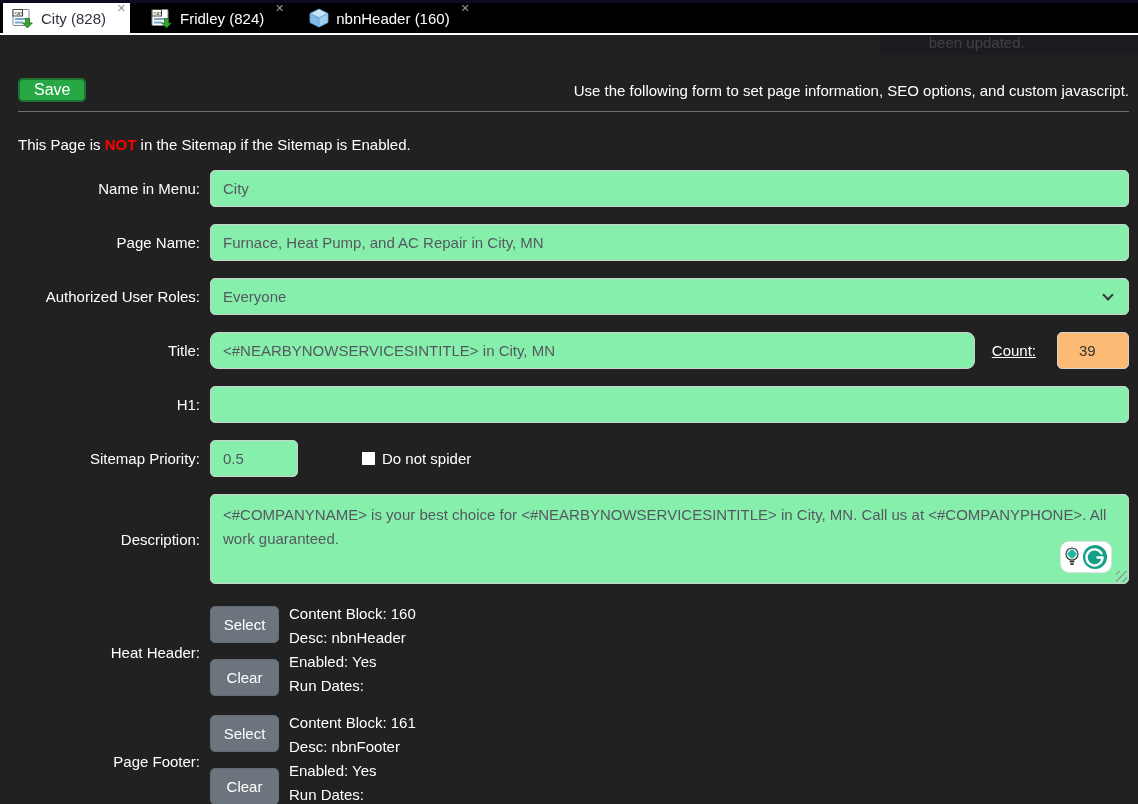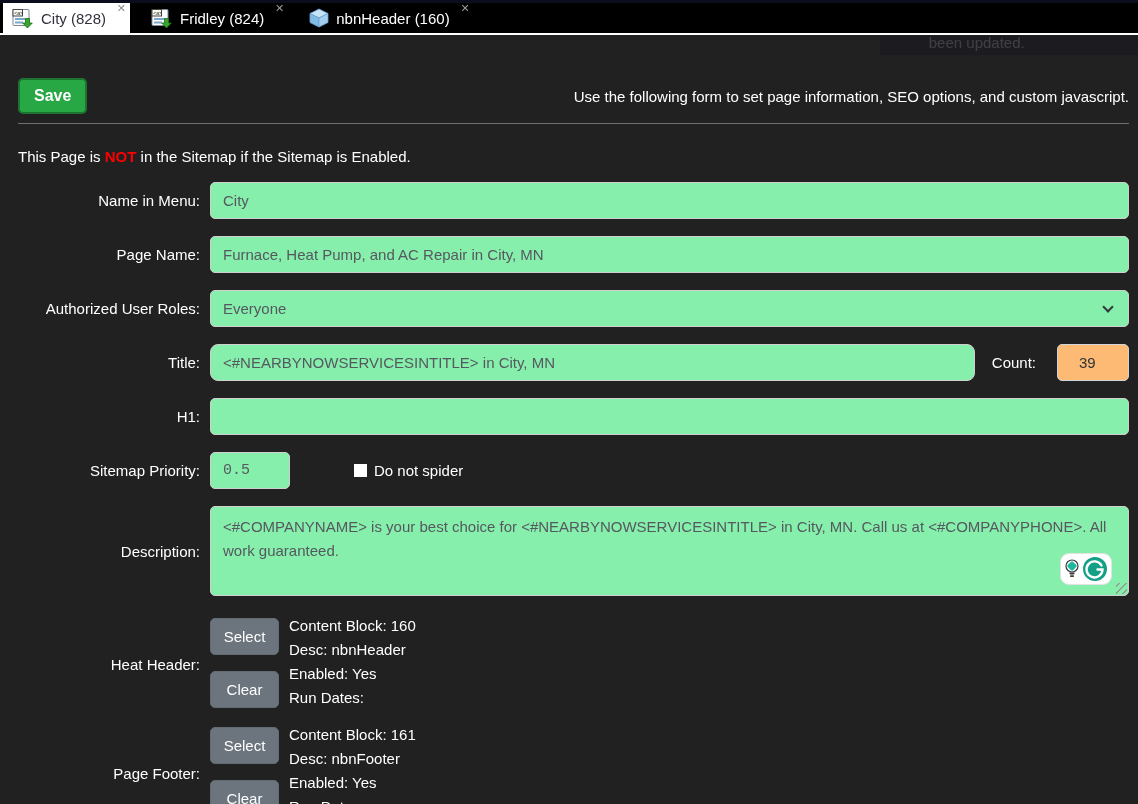--- a/index.html
+++ b/index.html
@@ -45,21 +45,21 @@
   }
   .toast .check { font-size:20px; line-height:26px; color:rgba(255,255,255,0.20); }
 
   
   .content { padding:0 9px 0 18px; position:relative; z-index:0; }
 
   .toolbar { margin-top:45px; display:flex; align-items:center; }
   .btn-save {
     background:#28a745; border:2px solid #1c7430; border-radius:5px;
     color:#fff; font-size:16px; font-family:inherit;
-    padding:7px 14px; cursor:pointer;font-weight:bold;
+    padding:1px 14px; cursor:pointer;
   }
   .instruction { margin-left:auto; color:#fff; }
 
   .divider { margin-top:9px; border-bottom:1px solid #707070; }
 
   .note { margin-top:24px; }
   .note .red { color:#ff0000; font-weight:bold; }
 
   
   .form { margin-top:17px; }
@@ -79,29 +79,29 @@
 
   .select-wrap { position:relative; }
   .select-wrap .chev {
     position:absolute; right:17px; top:13px; width:8px; height:8px;
     border-right:2px solid #343a40; border-bottom:2px solid #343a40;
     transform:rotate(45deg); pointer-events:none;
   }
 
   .title-field { display:flex; align-items:center; }
   .title-field .ctl { width:765px;border-radius:8px; }
-  .count-label { margin-left:auto; }
+  .count-label { margin-left:auto;text-decoration:underline; }
   .count-box {
     width:72px; height:37px; margin-left:21px;
     background:#fdba74; border:1px solid #cfd4d9; border-radius:5px;
     color:#2f3337; display:flex; align-items:center; padding-left:21px;
   }
 
   .prio-field { display:flex; align-items:center; }
-  .prio-field .ctl { width:80px;font-family:Liberation Mono, monospace; }
+  .prio-field .ctl { width:88px; }
   .cb {
     appearance:none; -webkit-appearance:none;
     width:13px; height:13px; background:#fff; margin-left:64px; cursor:pointer;
   }
   .cb-label { margin-left:7px; }
 
   .ta-wrap { position:relative; }
   textarea.ctl {
     height:90px; padding:8px 12px; line-height:24px; resize:none; display:block;
   }

